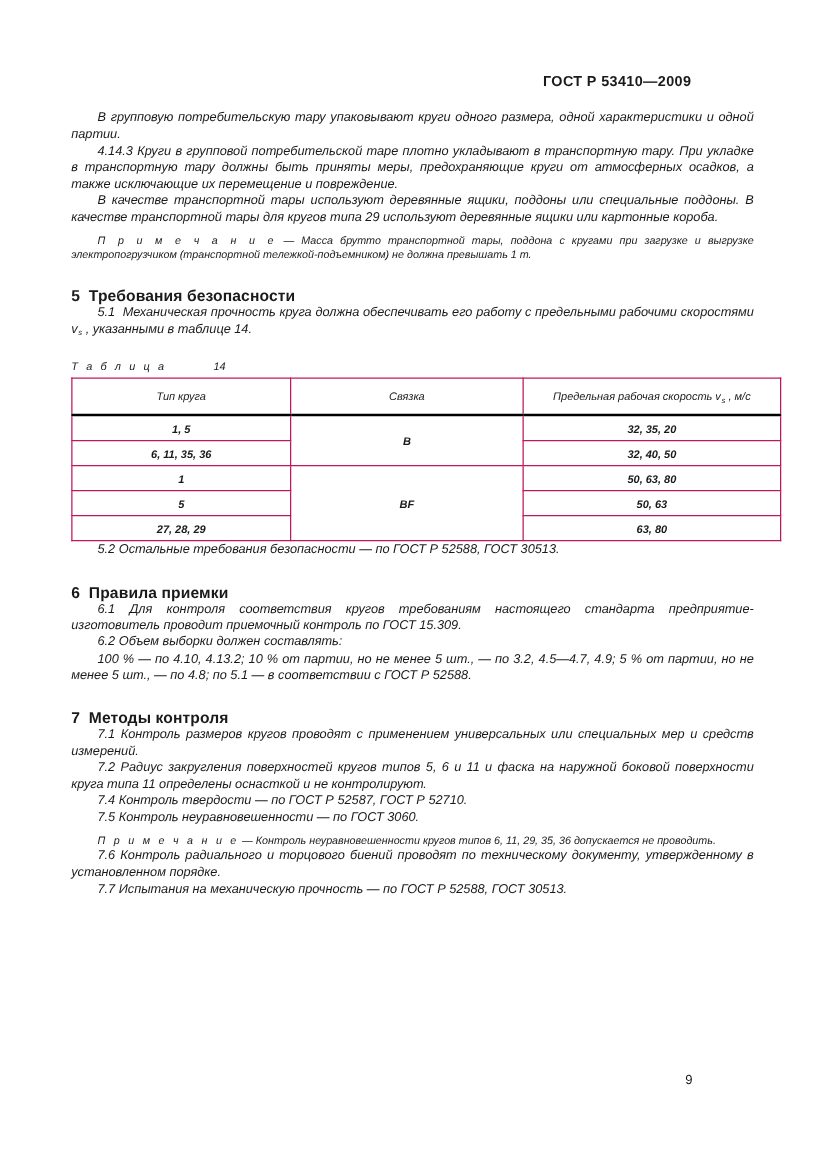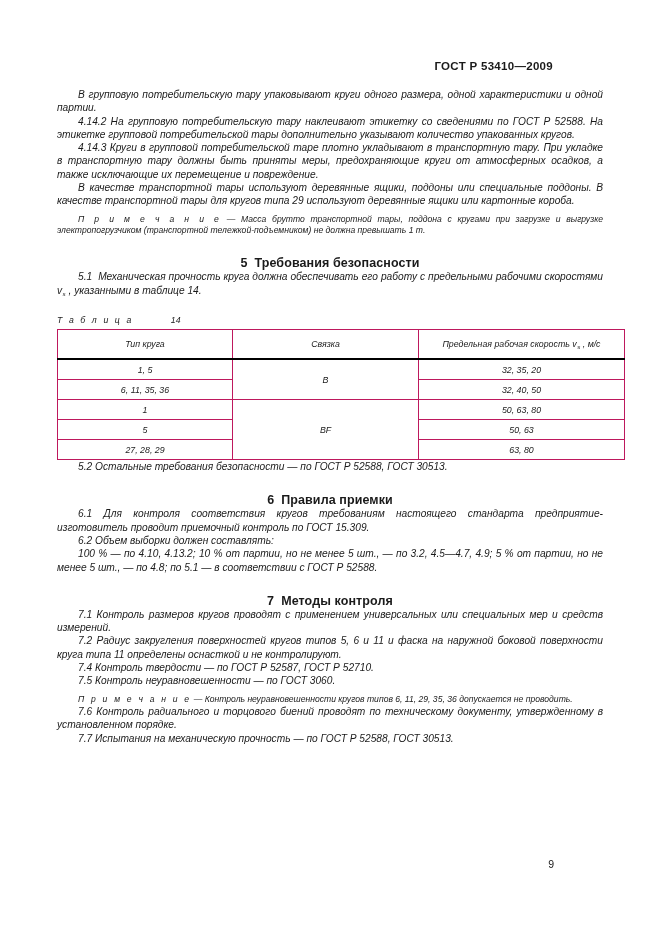--- a/index.html
+++ b/index.html
@@ -58,21 +58,20 @@
     letter-spacing: 2.2px;
     font-style: italic;
   }
   h2.sec {
     font-style: normal;
     font-weight: bold;
     font-size: 12.5px;
     margin: 20px 0 0 0;
     text-indent: 0;
     letter-spacing: 0.1px;
-    text-align: center;
   }
   h2.sec .num { margin-right: 7px; }
   .tbl-caption {
     font-style: italic;
     font-size: 8.7px;
     letter-spacing: 2.1px;
     margin: 17px 0 4px 0;
   }
   .tbl-caption .tnum { letter-spacing: 0; margin-left: 33px; }
   table.t14 {
@@ -87,21 +86,21 @@
     text-align: center;
     vertical-align: middle;
     font-weight: normal;
     font-style: italic;
     padding: 4px 3px;
   }
   table.t14 thead th {
     border-bottom: 2px solid #000;
     height: 20px;
   }
-  table.t14 tbody td { height: 11px; }
+  table.t14 tbody td { height: 11px; font-weight: bold; }
   table.t14 .c1 { width: 168px; }
   table.t14 .c2 { width: 179px; }
   table.t14 .c3 { width: 199px; }
   sub.vs {
     font-size: 6.2px;
     vertical-align: baseline;
     position: relative;
     top: 2px;
     padding-left: 0.5px;
   }
@@ -118,21 +117,20 @@
 </head>
 <body>
 
 <div class="page">
 
   <div class="header">ГОСТ Р 53410—2009</div>
 
   <div class="content">
 
     <p class="body">В групповую потребительскую тару упаковывают круги одного размера, одной характеристики и одной партии.</p>
-    <p class="body">4.14.2 На групповую потребительскую тару наклеивают этикетку со сведениями по ГОСТ Р 52588. На этикетке групповой потребительской тары дополнительно указывают количество упакованных кругов.</p>
     <p class="body">4.14.3 Круги в групповой потребительской таре плотно укладывают в транспортную тару. При укладке в транспортную тару должны быть приняты меры, предохраняющие круги от атмосферных осадков, а также исключающие их перемещение и повреждение.</p>
     <p class="body">В качестве транспортной тары используют деревянные ящики, поддоны или специальные поддоны. В качестве транспортной тары для кругов типа 29 используют деревянные ящики или картонные короба.</p>
 
     <p class="note"><span class="nlabel">П р и м е ч а н и е</span><span> — Масса брутто транспортной тары, поддона с кругами при загрузке и выгрузке электропогрузчиком (транспортной тележкой-подъемником) не должна превышать 1 т.</span></p>
 
     <h2 class="sec"><span class="num">5</span><span>Требования безопасности</span></h2>
 
     <p class="body para-gap">5.1&nbsp; Механическая прочность круга должна обеспечивать его работу с предельными рабочими скоростями v<sub class="vs">s</sub> , указанными в таблице 14.</p>
 
     <div class="tbl-caption"><span>Т а б л и ц а</span> <span class="tnum">14</span></div>

